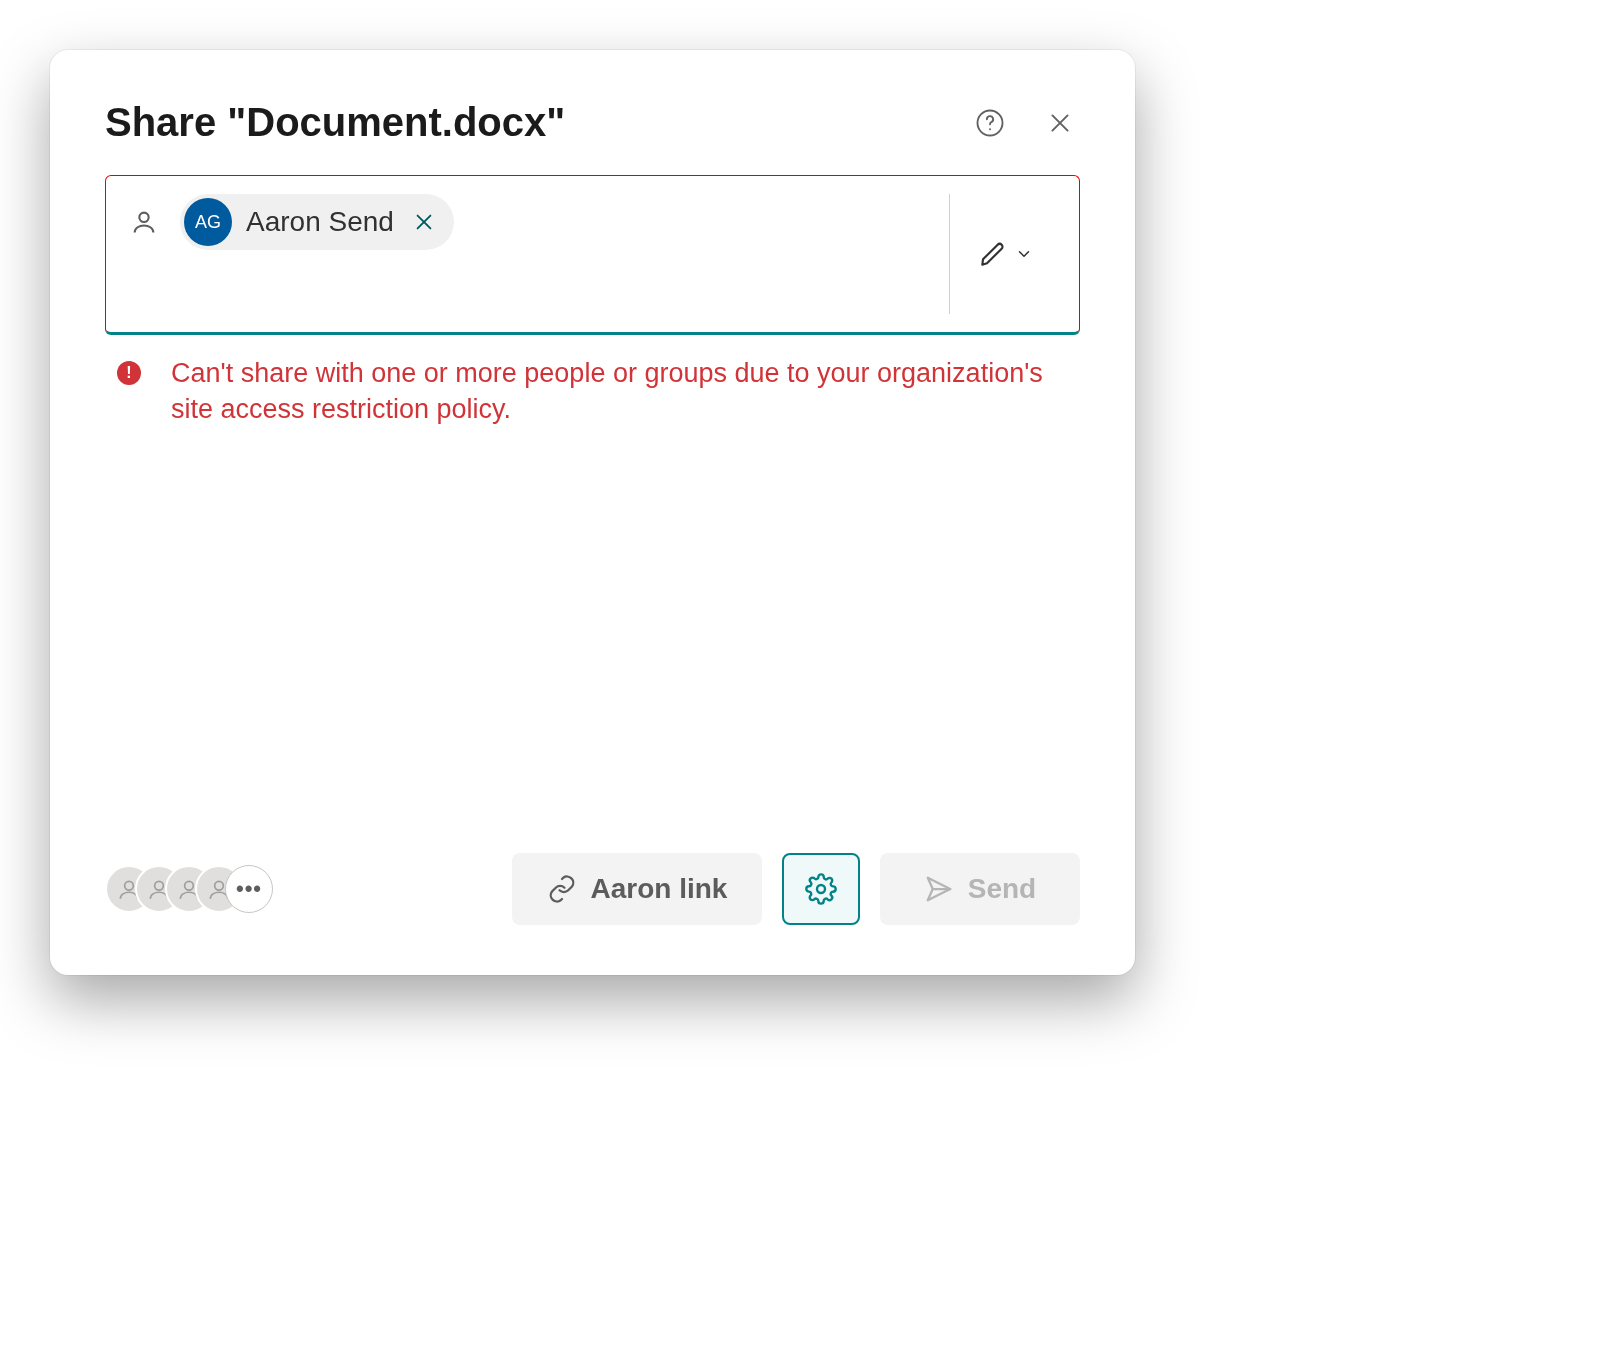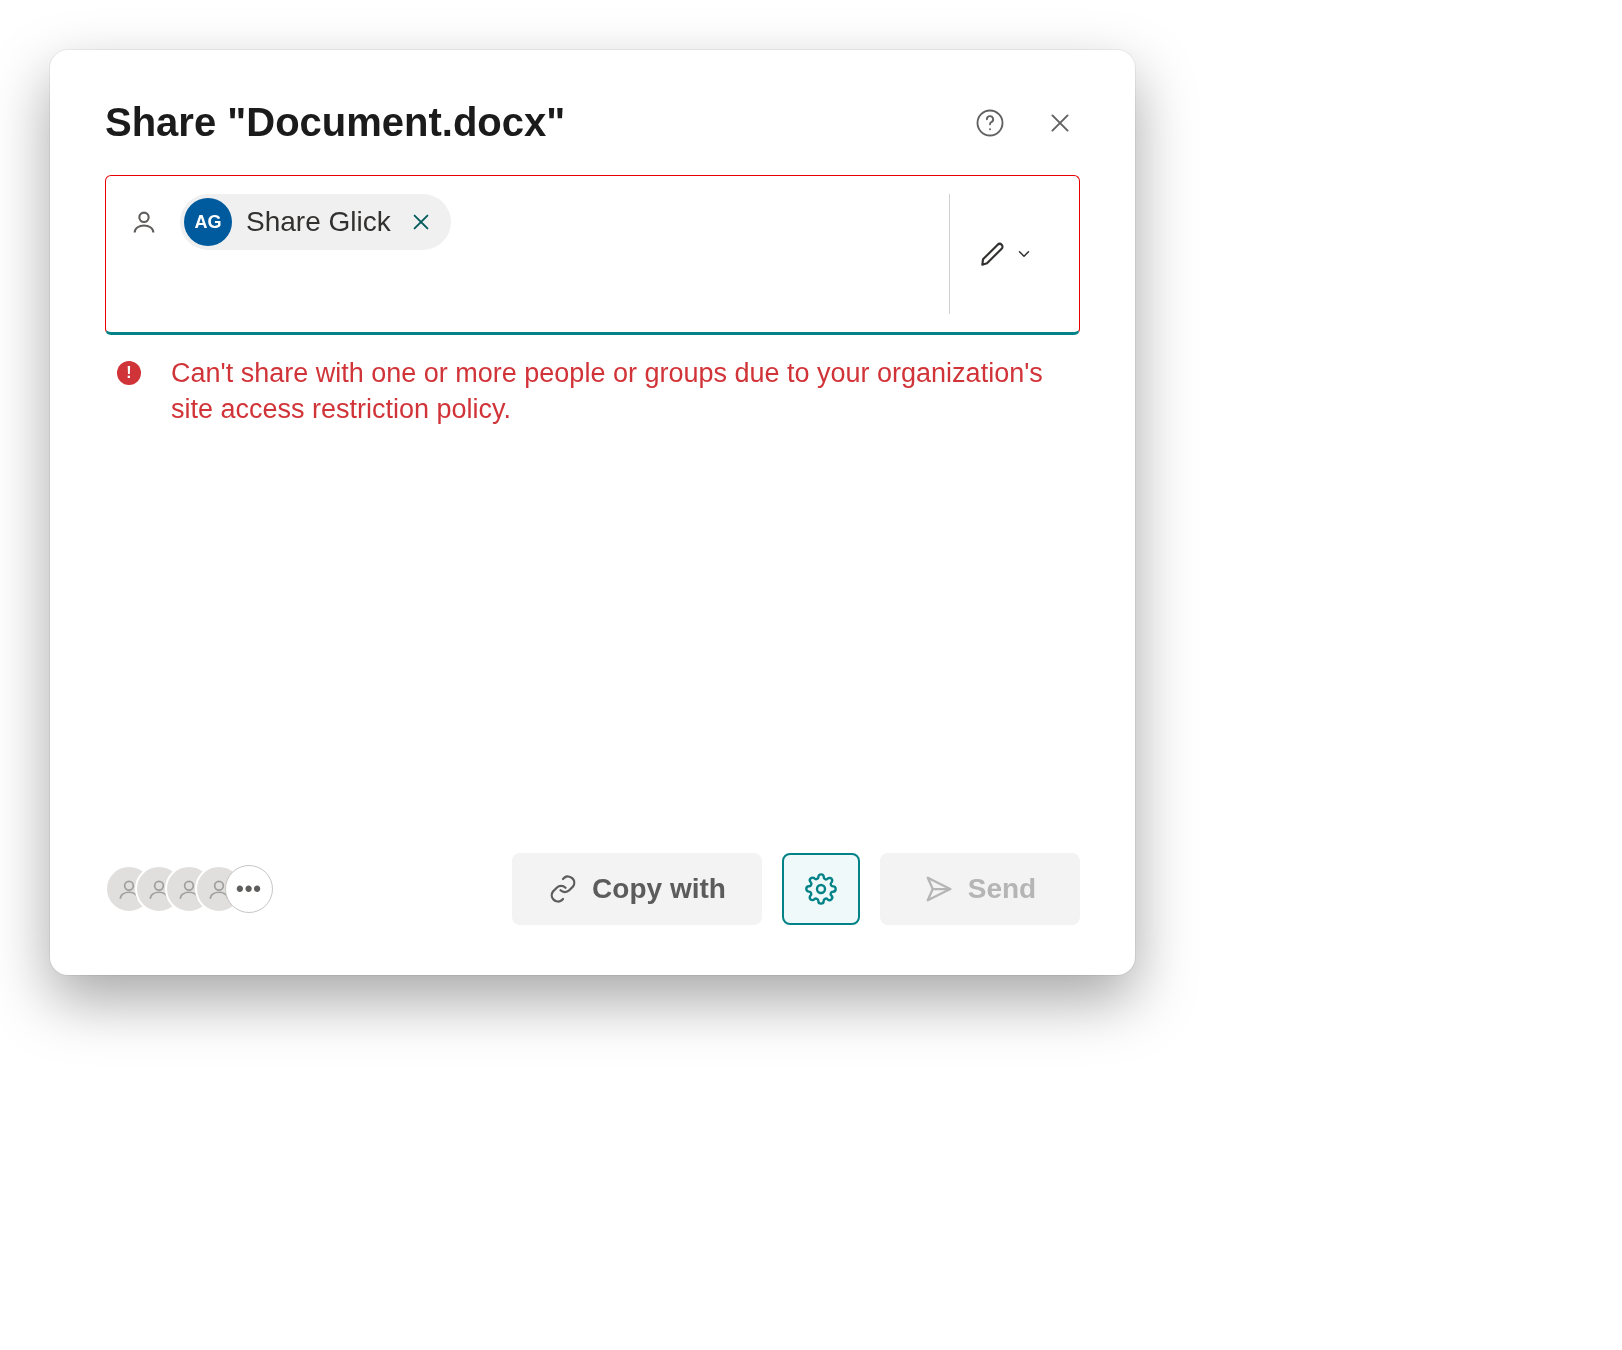--- a/index.html
+++ b/index.html
@@ -83,21 +83,21 @@
       gap: 14px;
       height: 56px;
     }
     .avatar {
       width: 48px;
       height: 48px;
       border-radius: 50%;
       background: #005a9e;
       color: #fff;
       font-size: 18px;
-      font-weight: 700;
+      font-weight: 400;
       display: flex;
       align-items: center;
       justify-content: center;
     }
     .chip-name {
       font-size: 28px;
       color: #323130;
     }
     .chip-remove {
       width: 32px;
@@ -289,21 +289,21 @@
     <div class="recipients-left">
       <div class="chip-row">
         <div class="person-icon-wrap">
           <svg width="28" height="28" viewBox="0 0 24 24" fill="none" stroke="#605e5c" stroke-width="1.8">
             <circle cx="12" cy="8" r="4"></circle>
             <path d="M4 21c0-4 4-6 8-6s8 2 8 6"></path>
           </svg>
         </div>
         <div class="chip">
           <div class="avatar">AG</div>
-          <span class="chip-name">Share Glick</span>
+          <span class="chip-name">Aaron Send</span>
           <div class="chip-remove">
             <svg width="22" height="22" viewBox="0 0 24 24" fill="none" stroke="currentColor" stroke-width="2" stroke-linecap="round">
               <path d="M5 5 L19 19 M19 5 L5 19"></path>
             </svg>
           </div>
         </div>
       </div>
     </div>
     <div class="recipients-right">
       <div class="perm-btn">
@@ -351,21 +351,21 @@
       </div>
       <div class="face more">•••</div>
     </div>
 
     <div class="footer-buttons">
       <button class="btn btn-copy">
         <svg width="30" height="30" viewBox="0 0 24 24" fill="none" stroke="currentColor" stroke-width="1.8" stroke-linecap="round">
           <path d="M10 13a5 5 0 0 0 7 0l3-3a5 5 0 0 0-7-7l-1 1"></path>
           <path d="M14 11a5 5 0 0 0-7 0l-3 3a5 5 0 0 0 7 7l1-1"></path>
         </svg>
-        <span>Copy with</span>
+        <span>Aaron link</span>
       </button>
       <button class="btn btn-settings">
         <svg width="32" height="32" viewBox="0 0 24 24" fill="none" stroke="currentColor" stroke-width="1.8" stroke-linecap="round" stroke-linejoin="round">
           <circle cx="12" cy="12" r="3"></circle>
           <path d="M19.4 15a1.7 1.7 0 0 0 .34 1.87l.06.06a2 2 0 1 1-2.83 2.83l-.06-.06a1.7 1.7 0 0 0-1.87-.34 1.7 1.7 0 0 0-1.04 1.56V21a2 2 0 0 1-4 0v-.09a1.7 1.7 0 0 0-1.11-1.56 1.7 1.7 0 0 0-1.87.34l-.06.06a2 2 0 1 1-2.83-2.83l.06-.06a1.7 1.7 0 0 0 .34-1.87 1.7 1.7 0 0 0-1.56-1.04H3a2 2 0 0 1 0-4h.09a1.7 1.7 0 0 0 1.56-1.11 1.7 1.7 0 0 0-.34-1.87l-.06-.06a2 2 0 1 1 2.83-2.83l.06.06a1.7 1.7 0 0 0 1.87.34H9a1.7 1.7 0 0 0 1.04-1.56V3a2 2 0 0 1 4 0v.09a1.7 1.7 0 0 0 1.04 1.56 1.7 1.7 0 0 0 1.87-.34l.06-.06a2 2 0 1 1 2.83 2.83l-.06.06a1.7 1.7 0 0 0-.34 1.87V9a1.7 1.7 0 0 0 1.56 1.04H21a2 2 0 0 1 0 4h-.09a1.7 1.7 0 0 0-1.56 1.04z"></path>
         </svg>
       </button>
       <button class="btn btn-send" disabled="">
         <svg width="30" height="30" viewBox="0 0 24 24" fill="none" stroke="currentColor" stroke-width="1.8" stroke-linecap="round" stroke-linejoin="round">
           <path d="M3 3l18 9-18 9 4-9-4-9z"></path>

